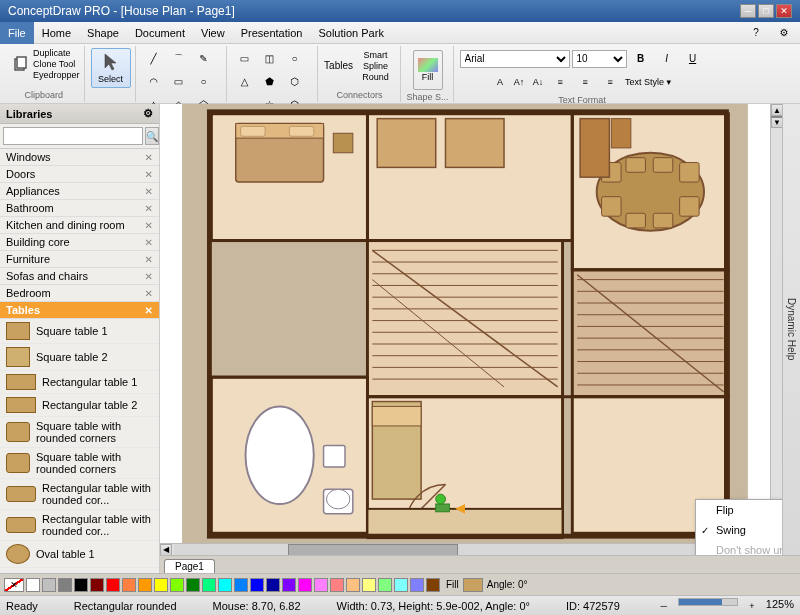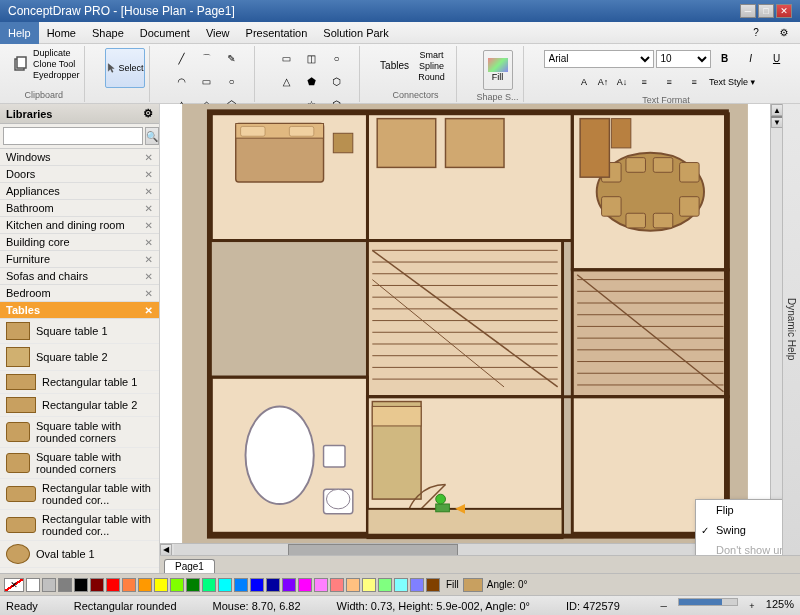--- a/index.html
+++ b/index.html
@@ -37,21 +37,21 @@
     }
     .menu-item.active { background: #4a7ab5; color: white; }
 
     
     .toolbar {
       background: linear-gradient(to bottom, #f5f5f5, #e8e8e8);
       border-bottom: 1px solid #ccc;
       display: flex;
       align-items: center;
       padding: 2px 4px;
-      gap: 16px;
+      gap: 2px;
       height: 60px;
     }
     .toolbar-group {
       display: flex;
       flex-direction: column;
       align-items: center;
       border-right: 1px solid #ccc;
       padding: 2px 4px;
       height: 56px;
     }
@@ -69,21 +69,21 @@
       cursor: pointer;
       display: flex; align-items: center; justify-content: center;
       font-size: 10px;
       border-radius: 2px;
     }
     .tb-btn-large {
       width: 40px; height: 50px;
       border: 1px solid #7ab0e0;
       background: linear-gradient(to bottom, #e8f0fc, #d0dff5);
       cursor: pointer;
-      display: flex; flex-direction: row; align-items: center; justify-content: center;
+      display: flex; flex-direction: column; align-items: center; justify-content: center;
       font-size: 9px;
       border-radius: 2px;
       gap: 2px;
     }
 
     
     .main-layout {
       display: flex;
       height: calc(615px - 22px - 22px - 60px - 22px - 20px);
     }
@@ -325,21 +325,21 @@
 <div class="title-bar">
   <div>ConceptDraw PRO - [House Plan - Page1]</div>
   <div class="title-bar-controls">
     <div class="title-btn">─</div>
     <div class="title-btn">□</div>
     <div class="title-btn" style="background: linear-gradient(to bottom, #e05050, #c03030); color: white;">✕</div>
   </div>
 </div>
 
 <div class="menu-bar">
-  <div class="menu-item active">Help</div>
+  <div class="menu-item active">File</div>
   <div class="menu-item">Home</div>
   <div class="menu-item">Shape</div>
   <div class="menu-item">Document</div>
   <div class="menu-item">View</div>
   <div class="menu-item">Presentation</div>
   <div class="menu-item">Solution Park</div>
   <div style="margin-left: auto; display: flex; gap: 4px; padding-right: 4px;">
     <div class="tb-btn">?</div>
     <div class="tb-btn">⚙</div>
   </div>

